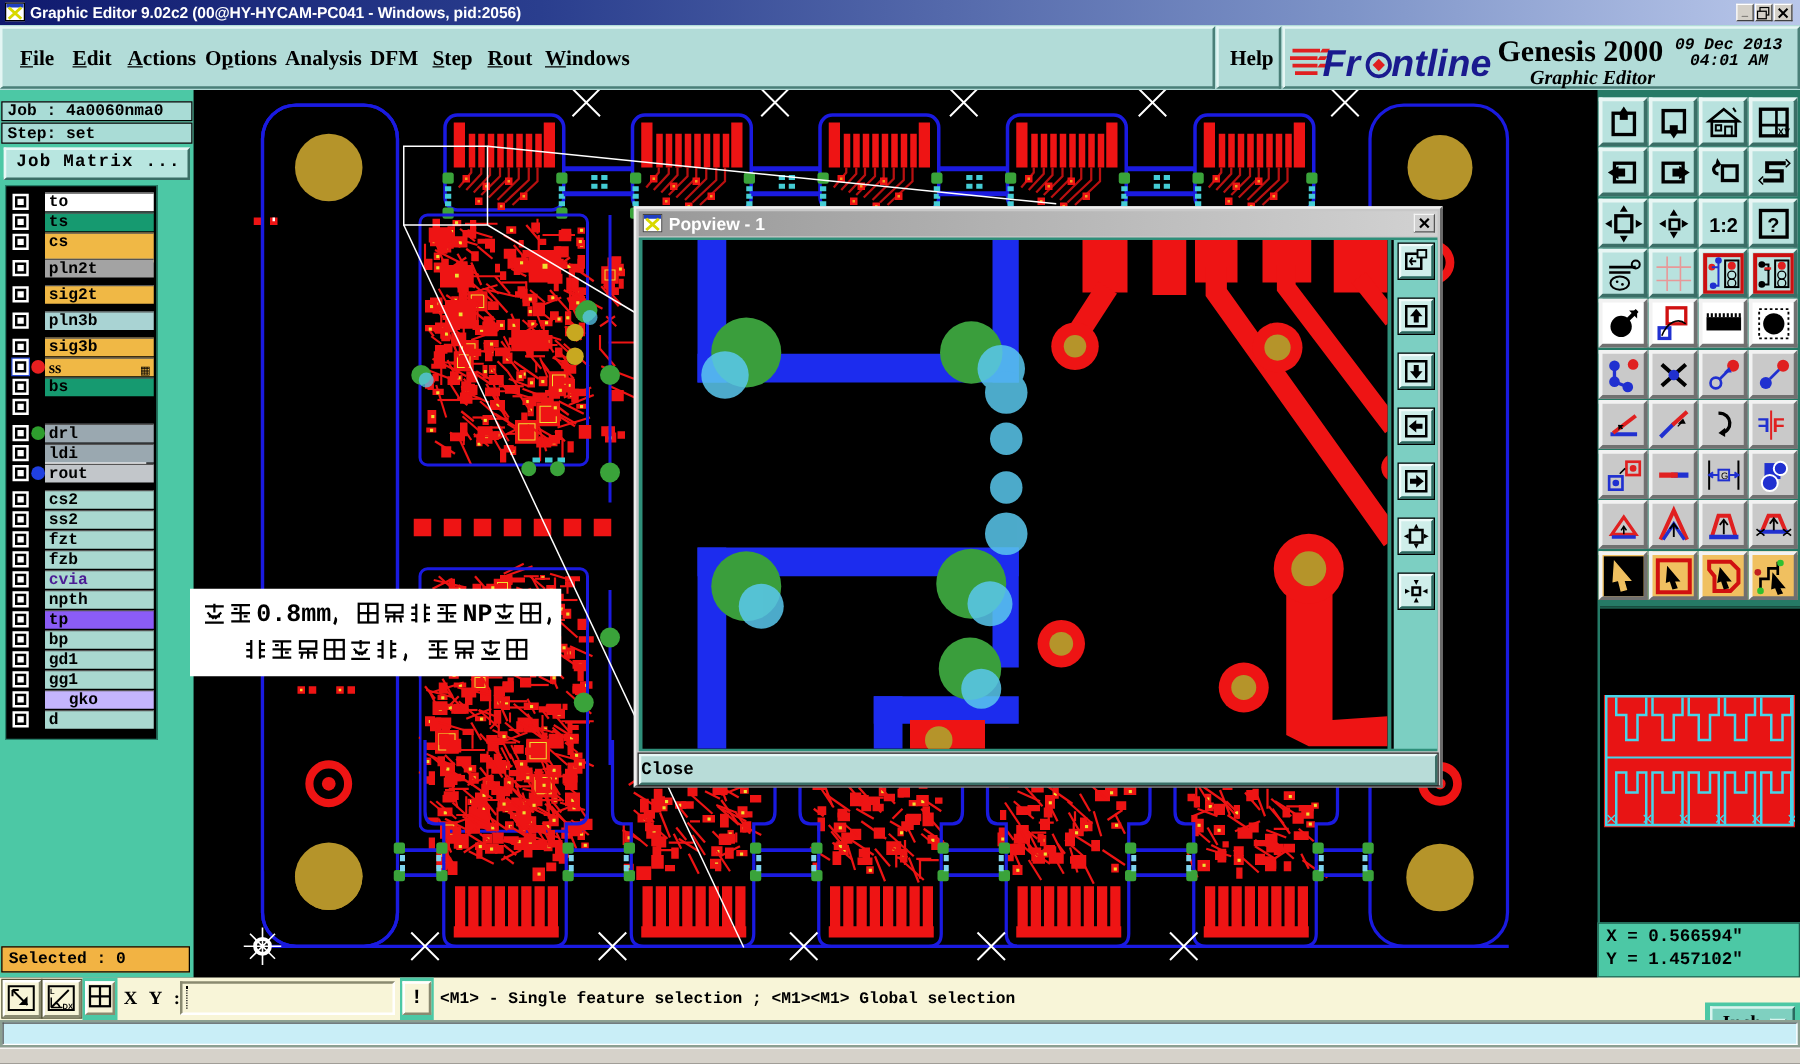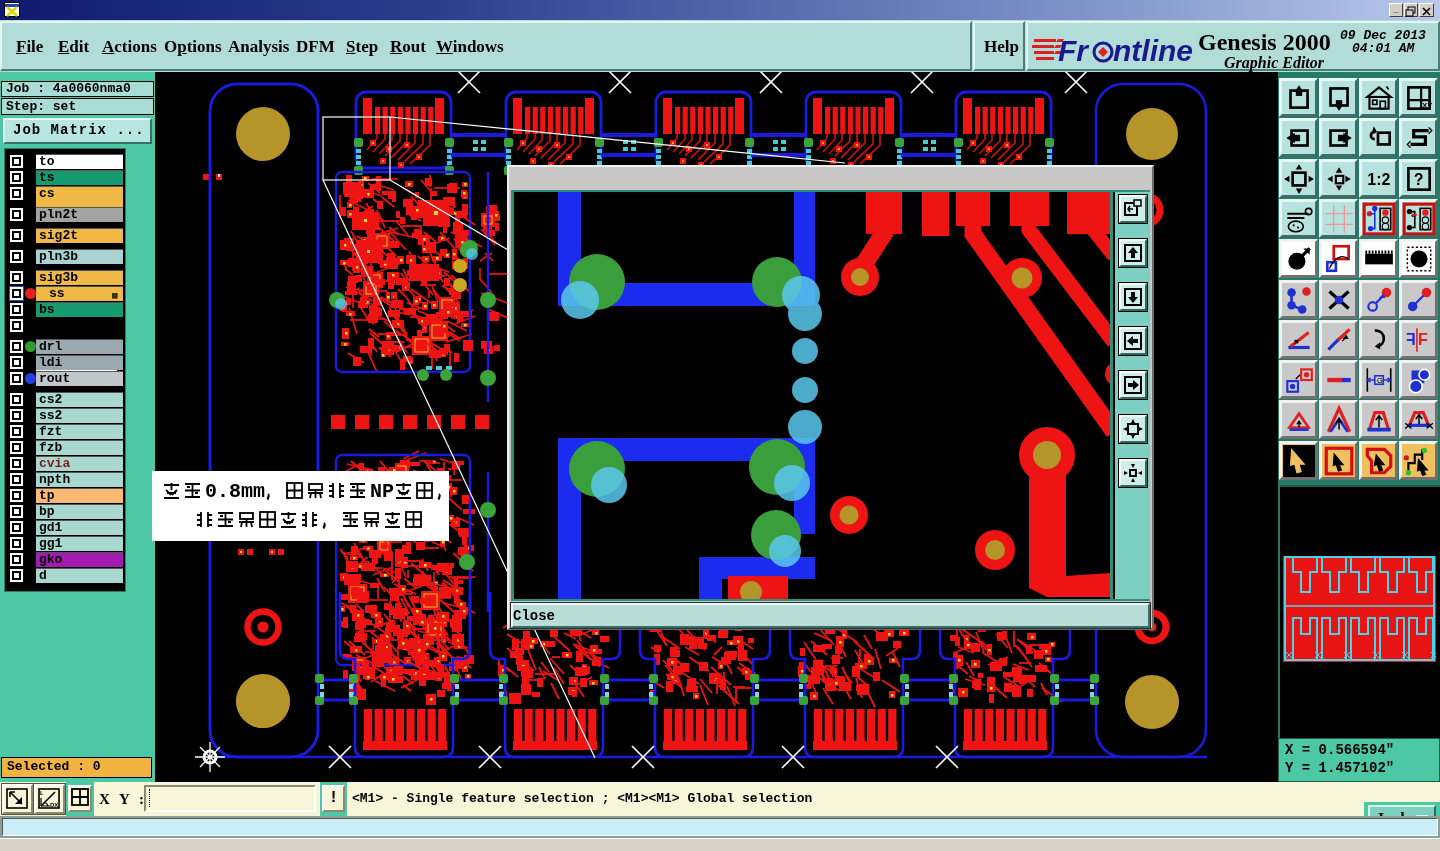--- a/index.html
+++ b/index.html
@@ -11,20 +11,21 @@
 
 <div class="abs" id="titlebar" style="left:0;top:0;width:1440px;height:20px;background:linear-gradient(to right,#101a6e,#2a3e8e 30%,#7e94c8 75%,#b9c7ea);">
 
 <div class="abs" style="left:4px;top:2px;width:16px;height:15px;background:#fff;border:1px solid #000;">
     <svg width="14" height="13">
         <rect x="0" y="0" width="14" height="3" fill="#2040c0"></rect>
         <path d="M2 3 L12 12 M12 3 L2 12" stroke="#d8d800" stroke-width="2.4"></path>
       </svg>
   </div>
 
+<div class="abs" style="left:24px;top:3px;color:#fff;font-size:12.5px;font-weight:bold;letter-spacing:-0.1px;">Graphic Editor 9.02c2 (00@HY-HYCAM-PC041 - Windows, pid:2056)</div>
 
 <div class="abs" style="left:1389px;top:3px;width:14px;height:14px;background:#d4d0c8;border:1px solid #fff;border-right-color:#404040;border-bottom-color:#404040;font-size:9px;font-weight:bold;text-align:center;line-height:10px;">_</div>
 
 <div class="abs" style="left:1404px;top:3px;width:14px;height:14px;background:#d4d0c8;border:1px solid #fff;border-right-color:#404040;border-bottom-color:#404040;"><svg width="12" height="12">
         <rect x="3" y="1" width="7" height="6" fill="none" stroke="#000"></rect>
         <rect x="1" y="4" width="7" height="6" fill="#d4d0c8" stroke="#000"></rect>
       </svg></div>
 
 <div class="abs" style="left:1419px;top:3px;width:15px;height:14px;background:#d4d0c8;border:1px solid #fff;border-right-color:#404040;border-bottom-color:#404040;"><svg width="13" height="12">
         <path d="M3 2 L10 9 M10 2 L3 9" stroke="#000" stroke-width="1.6"></path>
@@ -135,21 +136,21 @@
         </div>
       </div>
 <div class="abs" style="left:36px;top:198px;width:87px;height:15px;background:#f0b845;border-top:1px solid #555;color:#000;line-height:14px;padding-left:3px;">sig3b</div>
 
 <div class="abs" style="left:9px;top:214px;width:15px;height:15px;background:#2a48d0;">
         <div class="abs" style="left:1px;top:1px;width:13px;height:13px;background:#fff;">
           <div class="abs" style="left:2px;top:2px;width:9px;height:9px;border:2px solid #000;background:#fff;"></div>
         </div>
       </div>
 <div class="abs" style="left:25px;top:216px;width:11px;height:11px;border-radius:50%;background:#e82020;"></div>
-<div class="abs" style="left:36px;top:214px;width:87px;height:15px;background:#f0b845;border-top:1px solid #555;color:#000;line-height:14px;padding-left:13px;">ss<span class="abs" style="left:76px;top:2px;font-size:9px;font-weight:normal;">▦</span></div>
+<div class="abs" style="left:36px;top:214px;width:87px;height:15px;background:#f0b845;border-top:1px solid #555;color:#000;line-height:14px;padding-left:3px;font-family:Liberation Serif, serif;">ss<span class="abs" style="left:76px;top:2px;font-size:9px;font-weight:normal;">▦</span></div>
 
 <div class="abs" style="left:9px;top:230px;width:15px;height:15px;background:#000;">
         <div class="abs" style="left:1px;top:1px;width:13px;height:13px;background:#fff;">
           <div class="abs" style="left:2px;top:2px;width:9px;height:9px;border:2px solid #000;background:#fff;"></div>
         </div>
       </div>
 <div class="abs" style="left:36px;top:230px;width:87px;height:15px;background:#169a70;border-top:1px solid #555;color:#000;line-height:14px;padding-left:3px;">bs</div>
 
 <div class="abs" style="left:9px;top:246px;width:15px;height:15px;background:#000;">
         <div class="abs" style="left:1px;top:1px;width:13px;height:13px;background:#fff;">
@@ -207,35 +208,35 @@
           <div class="abs" style="left:2px;top:2px;width:9px;height:9px;border:2px solid #000;background:#fff;"></div>
         </div>
       </div>
 <div class="abs" style="left:36px;top:368px;width:87px;height:15px;background:#a9d8d0;border-top:1px solid #555;color:#000;line-height:14px;padding-left:3px;">fzb</div>
 
 <div class="abs" style="left:9px;top:384px;width:15px;height:15px;background:#000;">
         <div class="abs" style="left:1px;top:1px;width:13px;height:13px;background:#fff;">
           <div class="abs" style="left:2px;top:2px;width:9px;height:9px;border:2px solid #000;background:#fff;"></div>
         </div>
       </div>
-<div class="abs" style="left:36px;top:384px;width:87px;height:15px;background:#a9d8d0;border-top:1px solid #555;color:#7f1d1d;line-height:14px;padding-left:3px;">cvia</div>
+<div class="abs" style="left:36px;top:384px;width:87px;height:15px;background:#a9d8d0;border-top:1px solid #555;color:#4c1d95;line-height:14px;padding-left:3px;">cvia</div>
 
 <div class="abs" style="left:9px;top:400px;width:15px;height:15px;background:#000;">
         <div class="abs" style="left:1px;top:1px;width:13px;height:13px;background:#fff;">
           <div class="abs" style="left:2px;top:2px;width:9px;height:9px;border:2px solid #000;background:#fff;"></div>
         </div>
       </div>
 <div class="abs" style="left:36px;top:400px;width:87px;height:15px;background:#a9d8d0;border-top:1px solid #555;color:#000;line-height:14px;padding-left:3px;">npth</div>
 
 <div class="abs" style="left:9px;top:416px;width:15px;height:15px;background:#000;">
         <div class="abs" style="left:1px;top:1px;width:13px;height:13px;background:#fff;">
           <div class="abs" style="left:2px;top:2px;width:9px;height:9px;border:2px solid #000;background:#fff;"></div>
         </div>
       </div>
-<div class="abs" style="left:36px;top:416px;width:87px;height:15px;background:#fdba74;border-top:1px solid #555;color:#000;line-height:14px;padding-left:3px;">tp</div>
+<div class="abs" style="left:36px;top:416px;width:87px;height:15px;background:#8b5cf6;border-top:1px solid #555;color:#000;line-height:14px;padding-left:3px;">tp</div>
 
 <div class="abs" style="left:9px;top:432px;width:15px;height:15px;background:#000;">
         <div class="abs" style="left:1px;top:1px;width:13px;height:13px;background:#fff;">
           <div class="abs" style="left:2px;top:2px;width:9px;height:9px;border:2px solid #000;background:#fff;"></div>
         </div>
       </div>
 <div class="abs" style="left:36px;top:432px;width:87px;height:15px;background:#a9d8d0;border-top:1px solid #555;color:#000;line-height:14px;padding-left:3px;">bp</div>
 
 <div class="abs" style="left:9px;top:448px;width:15px;height:15px;background:#000;">
         <div class="abs" style="left:1px;top:1px;width:13px;height:13px;background:#fff;">
@@ -249,21 +250,21 @@
           <div class="abs" style="left:2px;top:2px;width:9px;height:9px;border:2px solid #000;background:#fff;"></div>
         </div>
       </div>
 <div class="abs" style="left:36px;top:464px;width:87px;height:15px;background:#a9d8d0;border-top:1px solid #555;color:#000;line-height:14px;padding-left:3px;">gg1</div>
 
 <div class="abs" style="left:9px;top:480px;width:15px;height:15px;background:#000;">
         <div class="abs" style="left:1px;top:1px;width:13px;height:13px;background:#fff;">
           <div class="abs" style="left:2px;top:2px;width:9px;height:9px;border:2px solid #000;background:#fff;"></div>
         </div>
       </div>
-<div class="abs" style="left:36px;top:480px;width:87px;height:15px;background:#a21caf;border-top:1px solid #555;color:#000;line-height:14px;padding-left:3px;">gko</div>
+<div class="abs" style="left:36px;top:480px;width:87px;height:15px;background:#c4b5fd;border-top:1px solid #555;color:#000;line-height:14px;padding-left:19px;">gko</div>
 
 <div class="abs" style="left:9px;top:496px;width:15px;height:15px;background:#000;">
         <div class="abs" style="left:1px;top:1px;width:13px;height:13px;background:#fff;">
           <div class="abs" style="left:2px;top:2px;width:9px;height:9px;border:2px solid #000;background:#fff;"></div>
         </div>
       </div>
 <div class="abs" style="left:36px;top:496px;width:87px;height:15px;background:#a9d8d0;border-top:1px solid #555;color:#000;line-height:14px;padding-left:3px;">d</div>
 </div>
 
   <div class="abs mono" style="left:1px;top:685px;width:151px;height:21px;background:#f2b343;border:1px solid #000;font-size:13px;line-height:18px;padding-left:5px;">Selected : 0</div>
@@ -2361,20 +2362,30 @@
 <path d="M168 108 L440 686" stroke="#fff" stroke-width="1.2" fill="none"></path>
 
 <g>
         <circle cx="991" cy="138" r="14" fill="none" stroke="#ee1414" stroke-width="7"></circle>
       </g>
 </svg>
 </div>
 
 <div class="abs" id="popup" style="left:507px;top:165px;width:647px;height:465px;background:#c8c8c8;border:2px solid #efefef;border-right-color:#6a6a6a;border-bottom-color:#6a6a6a;">
 
+<div class="abs" style="left:2px;top:2px;width:639px;height:20px;background:linear-gradient(to right,#989898,#d2d2d2);">
+<div class="abs" style="left:3px;top:2px;width:16px;height:15px;background:#fff;border:1px solid #444;"><svg width="14" height="13">
+          <rect width="14" height="3" fill="#2040c0"></rect>
+          <path d="M2 3 L12 12 M12 3 L2 12" stroke="#d8d800" stroke-width="2.4"></path>
+        </svg></div>
+<span class="abs" style="left:24px;top:2px;color:#fff;font-weight:bold;font-size:14px;font-family:'Liberation Sans',sans-serif;">Popview - 1</span>
+<div class="abs" style="left:620px;top:2px;width:17px;height:15px;background:#d0d0d0;border:1px solid #f4f4f4;border-right-color:#555;border-bottom-color:#555;"><svg width="15" height="13">
+          <path d="M4 3 L11 10 M11 3 L4 10" stroke="#000" stroke-width="1.8"></path>
+        </svg></div>
+</div>
 
 <div class="abs" style="left:2px;top:23px;width:639px;height:411px;background:#2f8f7a;">
 
 <svg class="abs" style="left:3px;top:2px;background:#000;" width="596" height="407">
 
 <g fill="#1c2cee">
           <rect x="44" y="0" width="23" height="114"></rect>
           <rect x="44" y="91" width="257" height="23"></rect>
           <rect x="280" y="0" width="21" height="114"></rect>
         </g>

